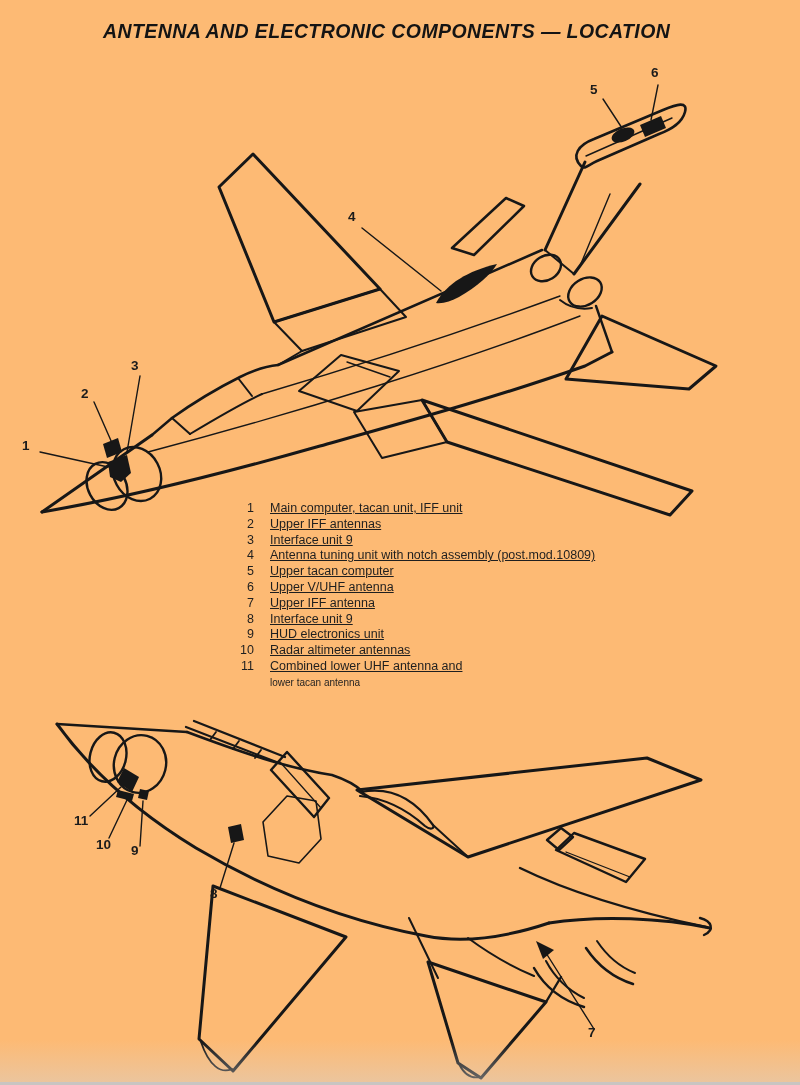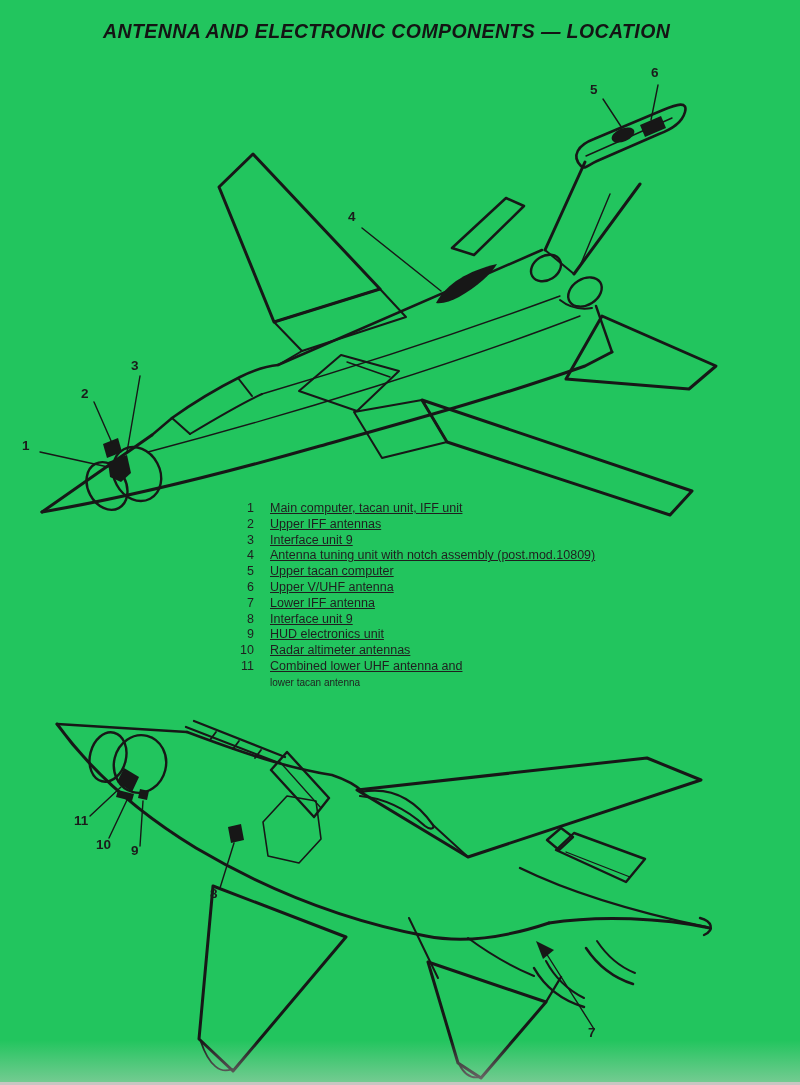--- a/index.html
+++ b/index.html
@@ -1,17 +1,17 @@
 <!DOCTYPE html>
 <html><head>
 <meta charset="utf-8">
 <style>
   html,body{margin:0;padding:0;}
   body{font-family:"Liberation Sans",sans-serif;}
-  .page{position:relative;width:800px;height:1085px;background:#22c55e;overflow:hidden;}
+  .page{position:relative;width:800px;height:1085px;background:#fdba74;overflow:hidden;}
   .page-shade{position:absolute;left:0;bottom:3px;width:100%;height:42px;
     background:linear-gradient(to bottom, rgba(214,210,207,0) 0%, rgba(214,210,207,.45) 100%);}
   .page-edge{position:absolute;left:0;bottom:0;width:100%;height:3px;background:#c9c5c2;}
   .title{position:absolute;left:103px;top:20px;width:600px;
     font-size:19.5px;font-weight:bold;font-style:italic;letter-spacing:.4px;color:#141414;}
   .diagram-svg{position:absolute;left:0;top:0;}
   .callout{position:absolute;font-size:13.5px;font-weight:600;color:#1b1b1b;line-height:1;}
   .legend{position:absolute;left:238px;top:501px;color:#1f1f1f;}
   .legend-row{display:flex;line-height:15.8px;font-size:12.5px;}
   .legend-num{width:16px;text-align:right;flex:0 0 16px;}
@@ -156,21 +156,21 @@
     <div class="legend-row">
       <span class="legend-num">5</span>
       <span class="legend-text">Upper tacan computer</span>
     </div>
     <div class="legend-row">
       <span class="legend-num">6</span>
       <span class="legend-text">Upper V/UHF antenna</span>
     </div>
     <div class="legend-row">
       <span class="legend-num">7</span>
-      <span class="legend-text">Lower IFF antenna</span>
+      <span class="legend-text">Upper IFF antenna</span>
     </div>
     <div class="legend-row">
       <span class="legend-num">8</span>
       <span class="legend-text">Interface unit 9</span>
     </div>
     <div class="legend-row">
       <span class="legend-num">9</span>
       <span class="legend-text">HUD electronics unit</span>
     </div>
     <div class="legend-row">

